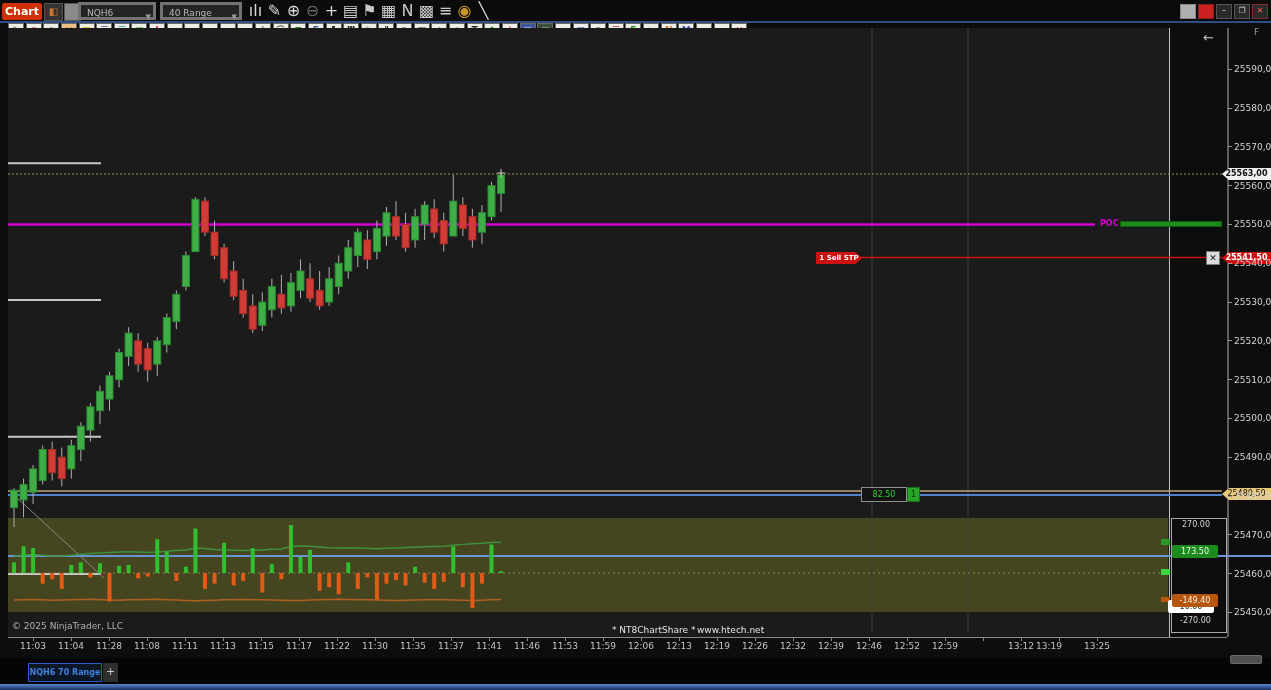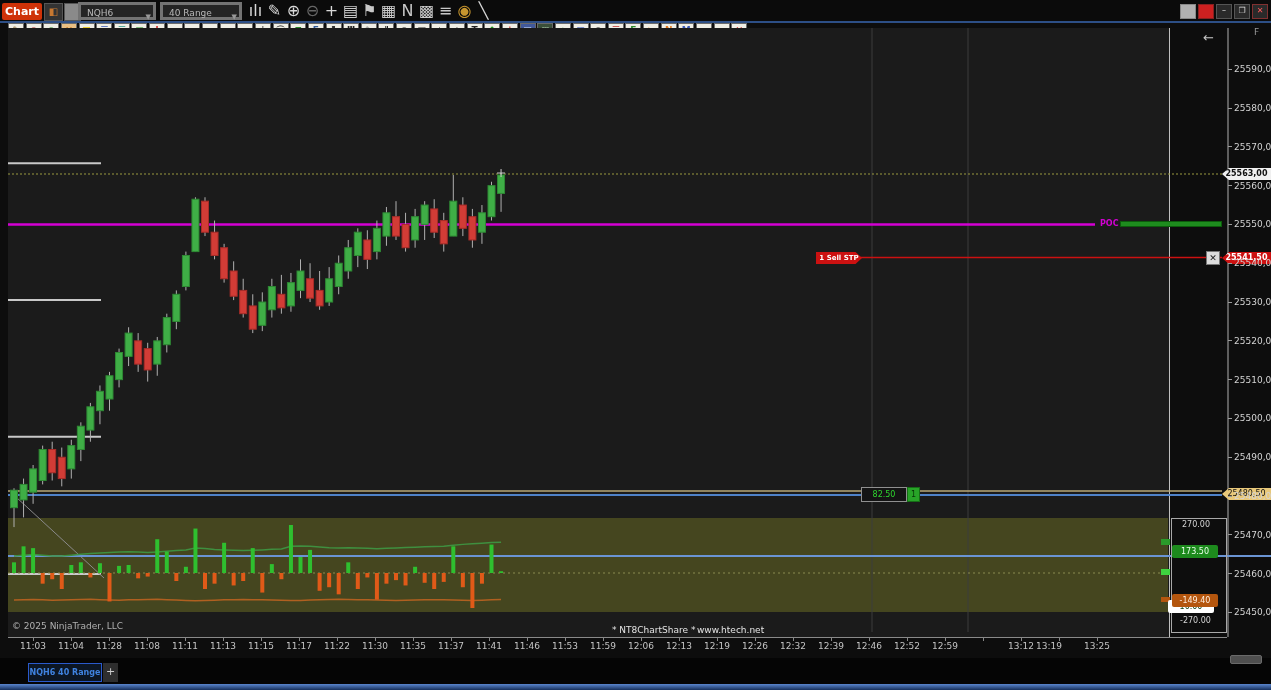--- a/index.html
+++ b/index.html
@@ -445,17 +445,17 @@
       <div class="axlabel" style="left: 1234px; top: 491.04px;">25480,00</div>
       <div class="abs" style="left: 1228px; top: 534.34px; width: 4px; height: 1px; background: rgb(154, 154, 154);"></div>
       <div class="axlabel" style="left: 1234px; top: 529.84px;">25470,00</div>
       <div class="abs" style="left: 1228px; top: 573.14px; width: 4px; height: 1px; background: rgb(154, 154, 154);"></div>
       <div class="axlabel" style="left: 1234px; top: 568.64px;">25460,00</div>
       <div class="abs" style="left: 1228px; top: 611.94px; width: 4px; height: 1px; background: rgb(154, 154, 154);"></div>
       <div class="axlabel" style="left: 1234px; top: 607.44px;">25450,00</div>
     </div>
 
   <div class="abs" style="left:0;top:658px;width:1271px;height:26px;background:#050505;"></div>
-  <div id="tab">NQH6 40 Range</div>
+  <div id="tab">NQH6 70 Range</div>
   <div id="tabplus">+</div>
   <div id="scrollh"></div>
   <div id="btmstrip"></div>
 </div>
 
 </body></html>

